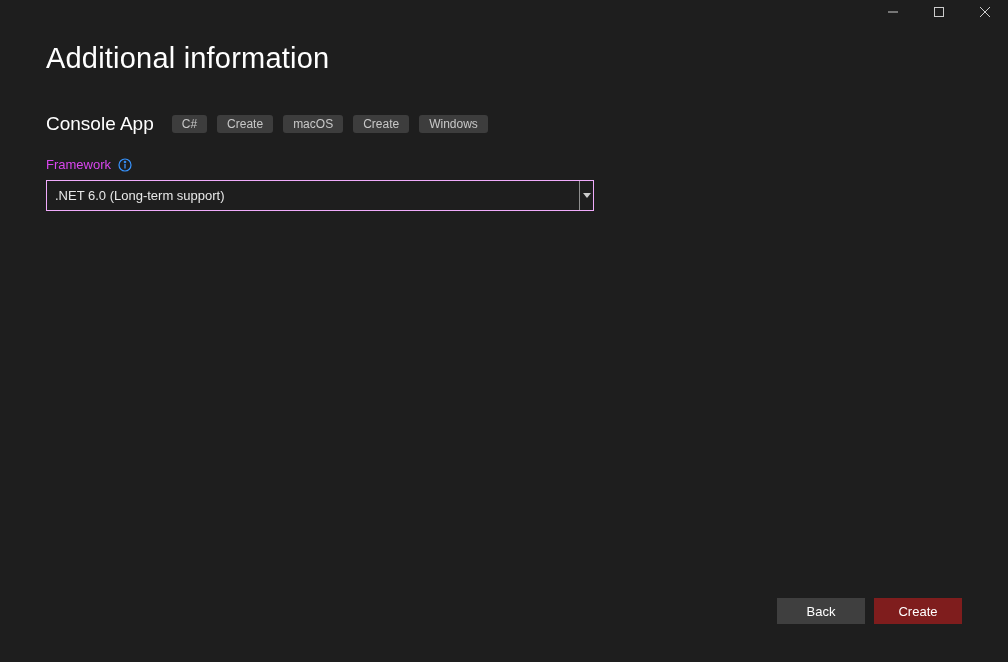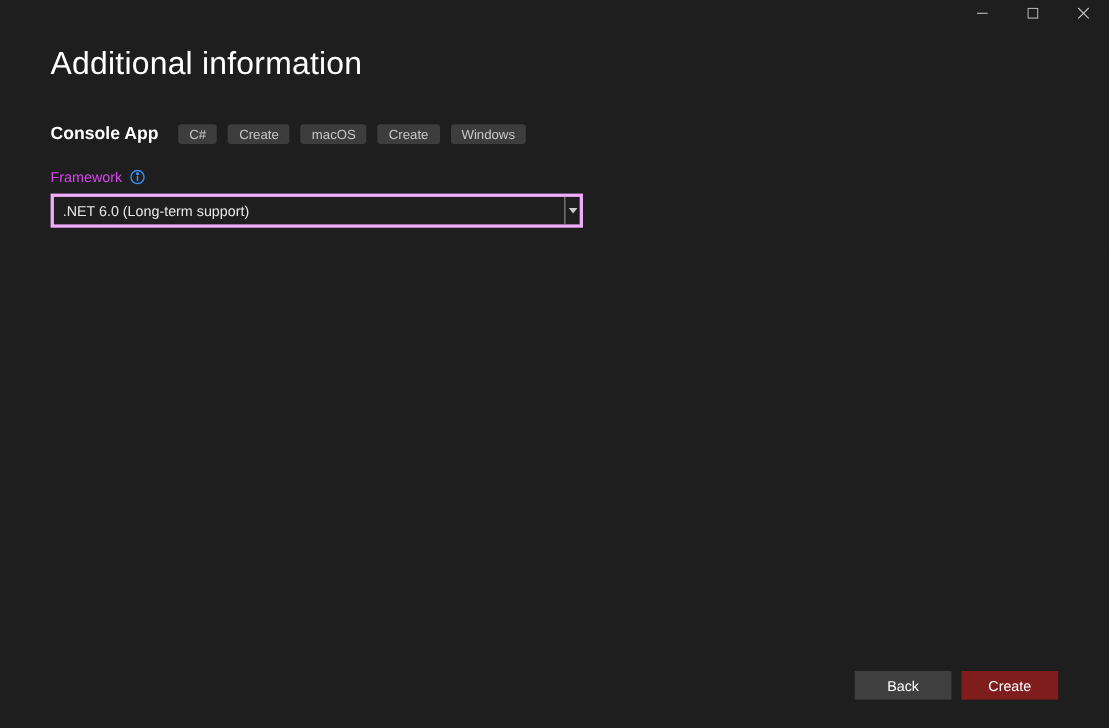--- a/index.html
+++ b/index.html
@@ -43,22 +43,22 @@
       letter-spacing: 0.2px;
       margin-bottom: 38px;
     }
     .subtitle-row {
       display: flex;
       align-items: center;
       gap: 10px;
       margin-bottom: 22px;
     }
     .subtitle {
-      font-size: 16px;
-      font-weight: 700;
+      font-size: 19px;
+      font-weight: 400;
       margin-right: 8px;
     }
     .tag {
       background: #3d3d3d;
       color: #c8c8c8;
       font-size: 12px;
       padding: 2px 10px;
       border-radius: 3px;
     }
     .field-label-row {
@@ -76,23 +76,23 @@
       height: 14px;
       display: flex;
       align-items: center;
       justify-content: center;
     }
     .info-icon svg circle, .info-icon svg text {
       stroke: #3794ff;
     }
     .framework-select {
       display: flex;
-      width: 484px;
+      width: 548px;
       height: 31px;
-      border: 3px solid #f0abfc;
+      border: 1px solid #f0abfc;
     }
     .framework-value {
       flex: 1;
       display: flex;
       align-items: center;
       padding: 0 8px;
       font-size: 13px;
       color: #e8e8e8;
       background: transparent;
     }
@@ -102,21 +102,21 @@
       display: flex;
       align-items: center;
       justify-content: center;
       cursor: pointer;
     }
     .framework-chev svg {
       display: block;
     }
     .footer {
       position: absolute;
-      bottom: 26px;
+      bottom: 38px;
       right: 46px;
       display: flex;
       gap: 9px;
       padding-left: 32px;
     }
     .btn {
       width: 88px;
       height: 26px;
       font-size: 13px;
       border: none;

